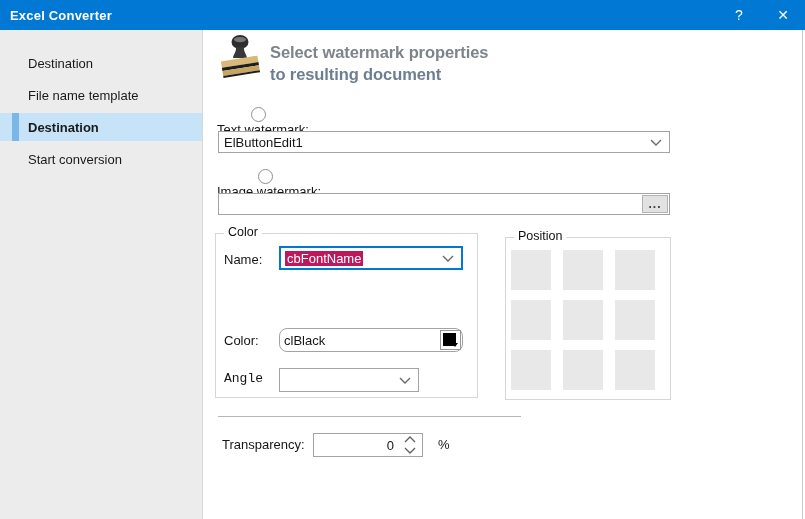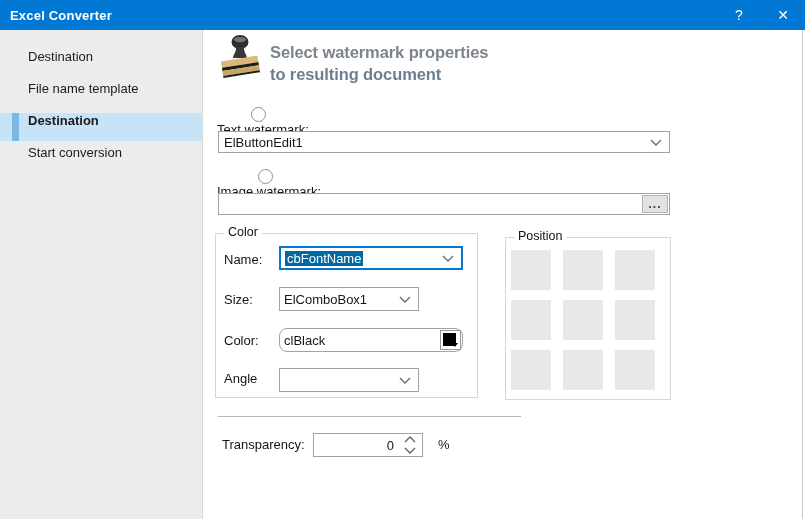--- a/index.html
+++ b/index.html
@@ -12,21 +12,21 @@
   .titlebar { position:absolute; top:0; left:0; width:805px; height:30px; background:#0078d4; display:flex; align-items:center; }
   .titlebar-title { color:#fff; font-weight:bold; font-size:13px; margin-left:10px; letter-spacing:0.2px; }
   .titlebar-buttons { position:absolute; right:0; top:0; height:30px; display:flex; }
   .tb-btn { width:44px; height:30px; display:flex; align-items:center; justify-content:center; color:#fff; font-size:14px; cursor:default; }
 
   
   .app-body { position:absolute; top:30px; left:0; right:0; bottom:0; }
 
   
   .sidebar { position:absolute; left:0; top:0; bottom:0; width:203px; background:#ececec; border-right:1px solid #d7d7d7; padding-top:19px; }
-  .side-item { position:relative; height:28px; margin-bottom:4px; display:flex; padding-left:28px; font-size:13px; color:#1a1a1a; cursor:default; }
+  .side-item { position:relative; height:28px; margin-bottom:4px; display:flex; align-items:center; padding-left:28px; font-size:13px; color:#1a1a1a; cursor:default; }
   .side-item.selected { background:#c7e3f8; font-weight:bold; }
   .side-item.selected::before { content:""; position:absolute; left:12px; top:0; bottom:0; width:7px; background:#7ab6e8; }
   .side-item.bold { font-weight:bold; }
   .side-arrow { font-size:9px; margin-left:7px; color:#111; }
 
   
   .content { position:absolute; left:204px; top:0; right:2px; bottom:0; background:#fff; border-right:1px solid #c9c9c9; font-size:13px; color:#151515; }
 
   .stamp { position:absolute; left:13px; top:4px; width:47px; height:47px; }
 
@@ -49,21 +49,21 @@
   
   .group { position:absolute; border:1px solid #d6d6d6; }
   .group-legend { position:absolute; top:-9px; left:8px; background:#fff; padding:0 4px; font-size:12.5px; color:#111; }
   .font-group { left:11px; top:203px; width:263px; height:165px; }
   .pos-group { left:301px; top:207px; width:166px; height:163px; }
 
   .fg-row { position:absolute; left:0; width:100%; display:flex; align-items:center; }
   .fg-label { position:absolute; left:8px; font-size:13px; }
   .fg-combo { position:absolute; left:63px; height:24px; background:#fff; border:1px solid #a3a3a3; display:flex; align-items:center; padding:0 24px 0 4px; }
   .fg-combo.focused { border:2px solid #0078d4; }
-  .sel-text { background:#0369a1; color:#fff; padding:0 2px; }
+  .sel-text { background:#be185d; color:#fff; padding:0 2px; }
   .w-wide { width:184px; } .w-narrow { width:140px; }
 
   .swatch-btn { position:absolute; right:1px; top:1px; bottom:1px; width:21px; background:#fff; border:1px solid #979797; cursor:default; }
   .swatch-sq { position:absolute; left:2px; top:2px; width:13px; height:13px; background:#000; }
   .swatch-arrow { position:absolute; right:2px; bottom:2px; width:0; height:0; border-left:3.5px solid transparent; border-right:3.5px solid transparent; border-top:4.5px solid #000; }
 
   .pos-grid { position:absolute; left:5px; top:12px; width:144px; display:grid; grid-template-columns:40px 40px 40px; grid-auto-rows:40px; column-gap:12px; row-gap:10px; }
   .pos-cell { background:#e8e8e8; cursor:default; }
 
   .divider { position:absolute; left:14px; top:386px; width:303px; height:1px; background:#b7b7b7; }
@@ -151,42 +151,33 @@
         <div class="fg-row" style="top:12px; height:26px;">
           <span class="fg-label">Name:</span>
           <div class="fg-combo focused w-wide" style="top:0;">
             <span class="sel-text">cbFontName</span>
             <svg class="chev" width="12" height="7" viewBox="0 0 12 7">
               <polyline points="1,1 6,6 11,1" fill="none" stroke="#6b6b6b" stroke-width="1.4"></polyline>
             </svg>
           </div>
         </div>
 
-        <div class="fg-row" style="top:53px; height:24px;">
-          <span class="fg-label">Size:</span>
-          <div class="fg-combo w-narrow" style="top:0;">
-            <span>ElComboBox1</span>
-            <svg class="chev" width="12" height="7" viewBox="0 0 12 7">
-              <polyline points="1,1 6,6 11,1" fill="none" stroke="#6b6b6b" stroke-width="1.4"></polyline>
-            </svg>
-          </div>
-        </div>
 
         <div class="fg-row" style="top:94px; height:24px;">
           <span class="fg-label">Color:</span>
           <div class="fg-combo w-wide" style="top:0;border-radius:8px;">
             <span>clBlack</span>
             <div class="swatch-btn">
               <span class="swatch-sq"></span>
               <span class="swatch-arrow"></span>
             </div>
           </div>
         </div>
 
-        <div class="fg-row" style="top:134px; height:20px;">
+        <div class="fg-row" style="top:134px; height:20px;font-family:Liberation Mono, monospace;">
           <span class="fg-label">Angle</span>
           <div class="fg-combo w-narrow" style="top:0;">
             <span></span>
             <svg class="chev" width="12" height="7" viewBox="0 0 12 7">
               <polyline points="1,1 6,6 11,1" fill="none" stroke="#6b6b6b" stroke-width="1.4"></polyline>
             </svg>
           </div>
         </div>
       </div>
 

